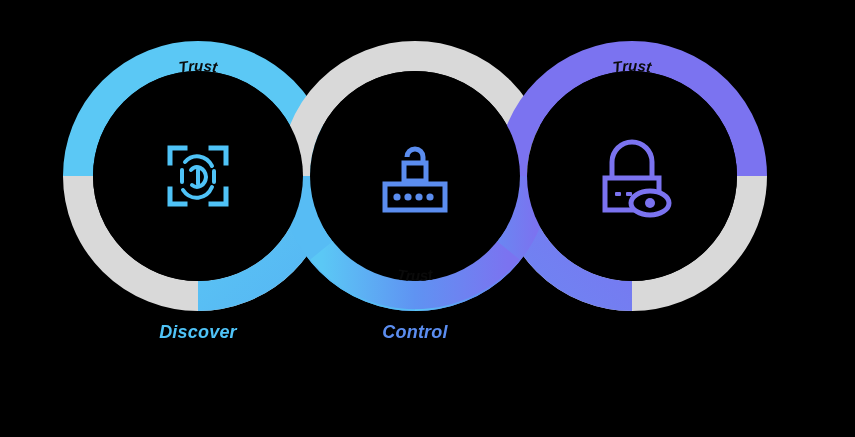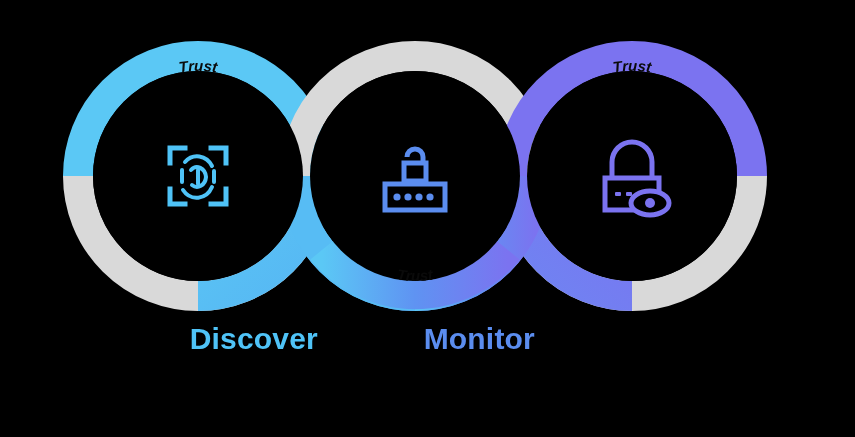--- a/index.html
+++ b/index.html
@@ -22,28 +22,29 @@
   #infinity-svg {
     position: absolute;
     left: 0;
     top: 0;
     width: 855px;
     height: 437px;
     display: block;
   }
   .ring-label {
     position: absolute;
-    text-align: right;
+    text-align: center;
     font-family: "Liberation Sans", sans-serif;
     font-weight: bold;
-    font-size: 30px;
+    font-size: 18px;
     letter-spacing: 0.2px;
     white-space: nowrap;
     top: 322px;
     width: 240px;
+    font-style: italic;
   }
   #label-discover { left: 78px;  color: #4FC3F7; }
   #label-control  { left: 295px; color: #5B8DEF; }
   #label-monitor  { left: 512px; color: #7B6EF0; }
 </style>
 </head>
 <body>
 
 <div id="stage">
 
@@ -146,16 +147,16 @@
       <rect x="626" y="192" width="6" height="4" rx="1"></rect>
     </g>
     <g>
       <ellipse cx="650" cy="203" rx="19" ry="12" fill="#000000" stroke="#7B73F0" stroke-width="5"></ellipse>
       <ellipse cx="650" cy="203" rx="5" ry="5" fill="#7B73F0"></ellipse>
     </g>
   </svg>
 
   <div class="ring-label" id="label-discover">Discover</div>
 
-  <div class="ring-label" id="label-control">Monitor</div>
+  <div class="ring-label" id="label-control">Control</div>
 
 
 </div>
 
 </body></html>

